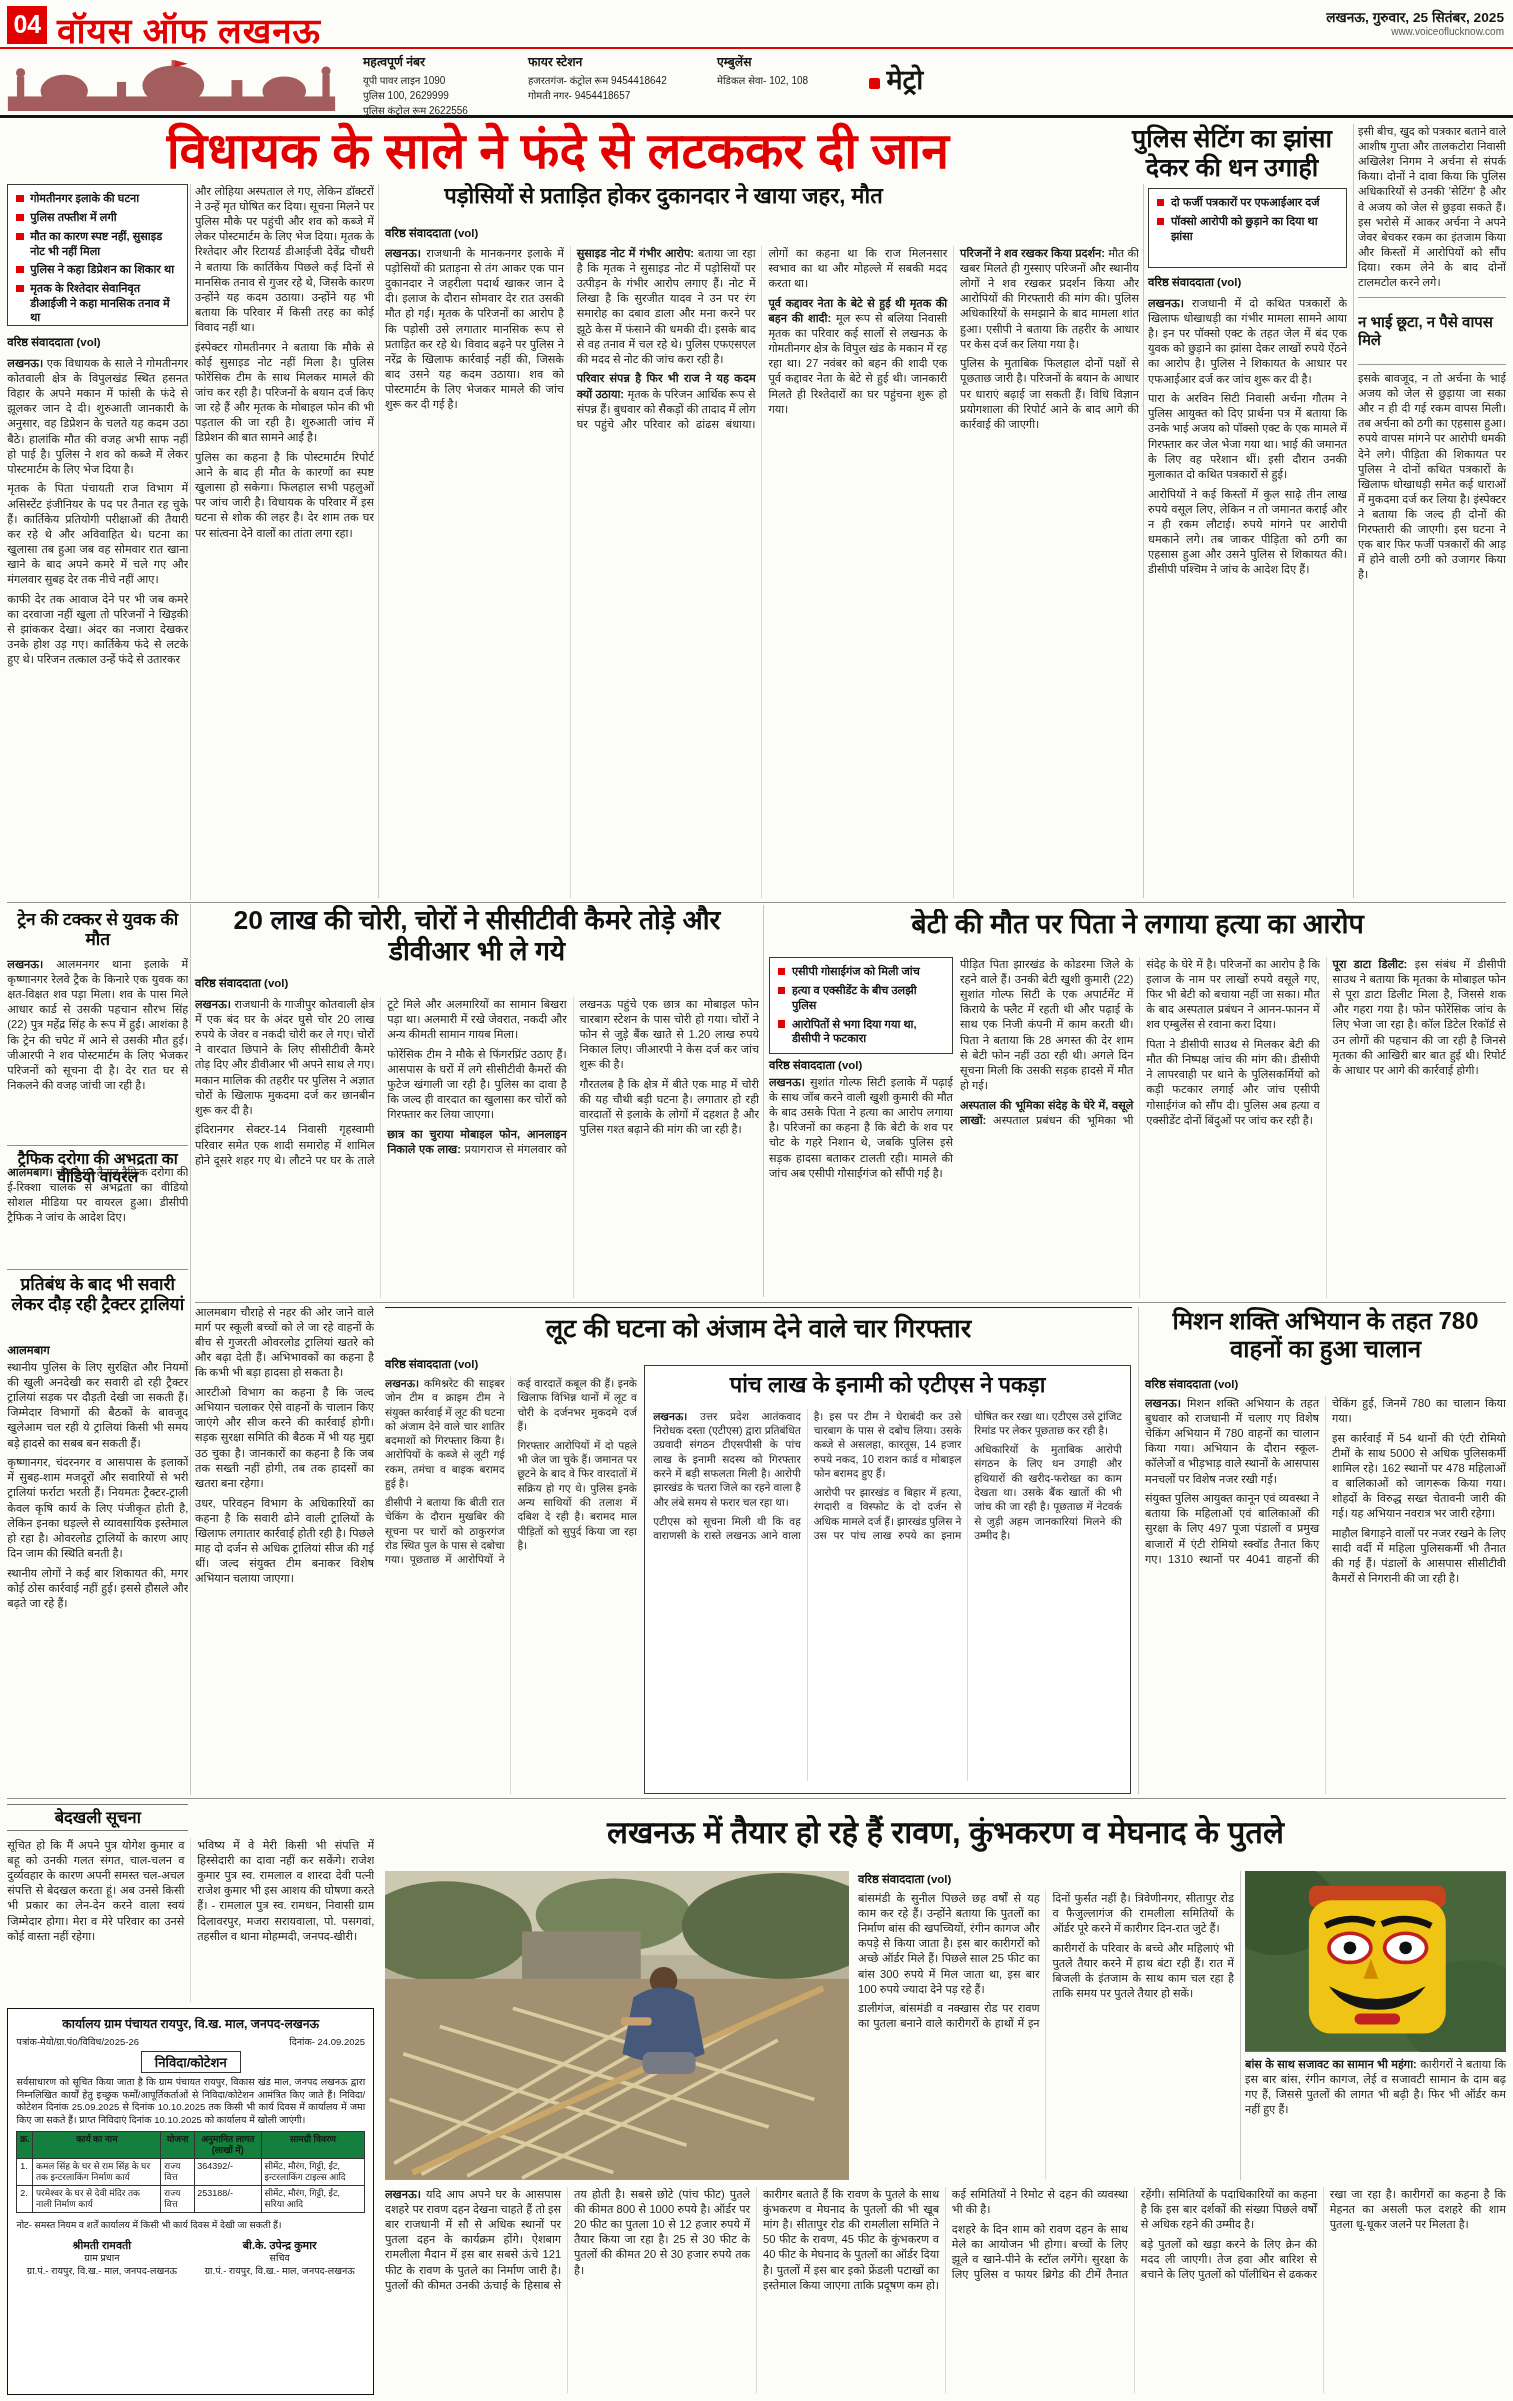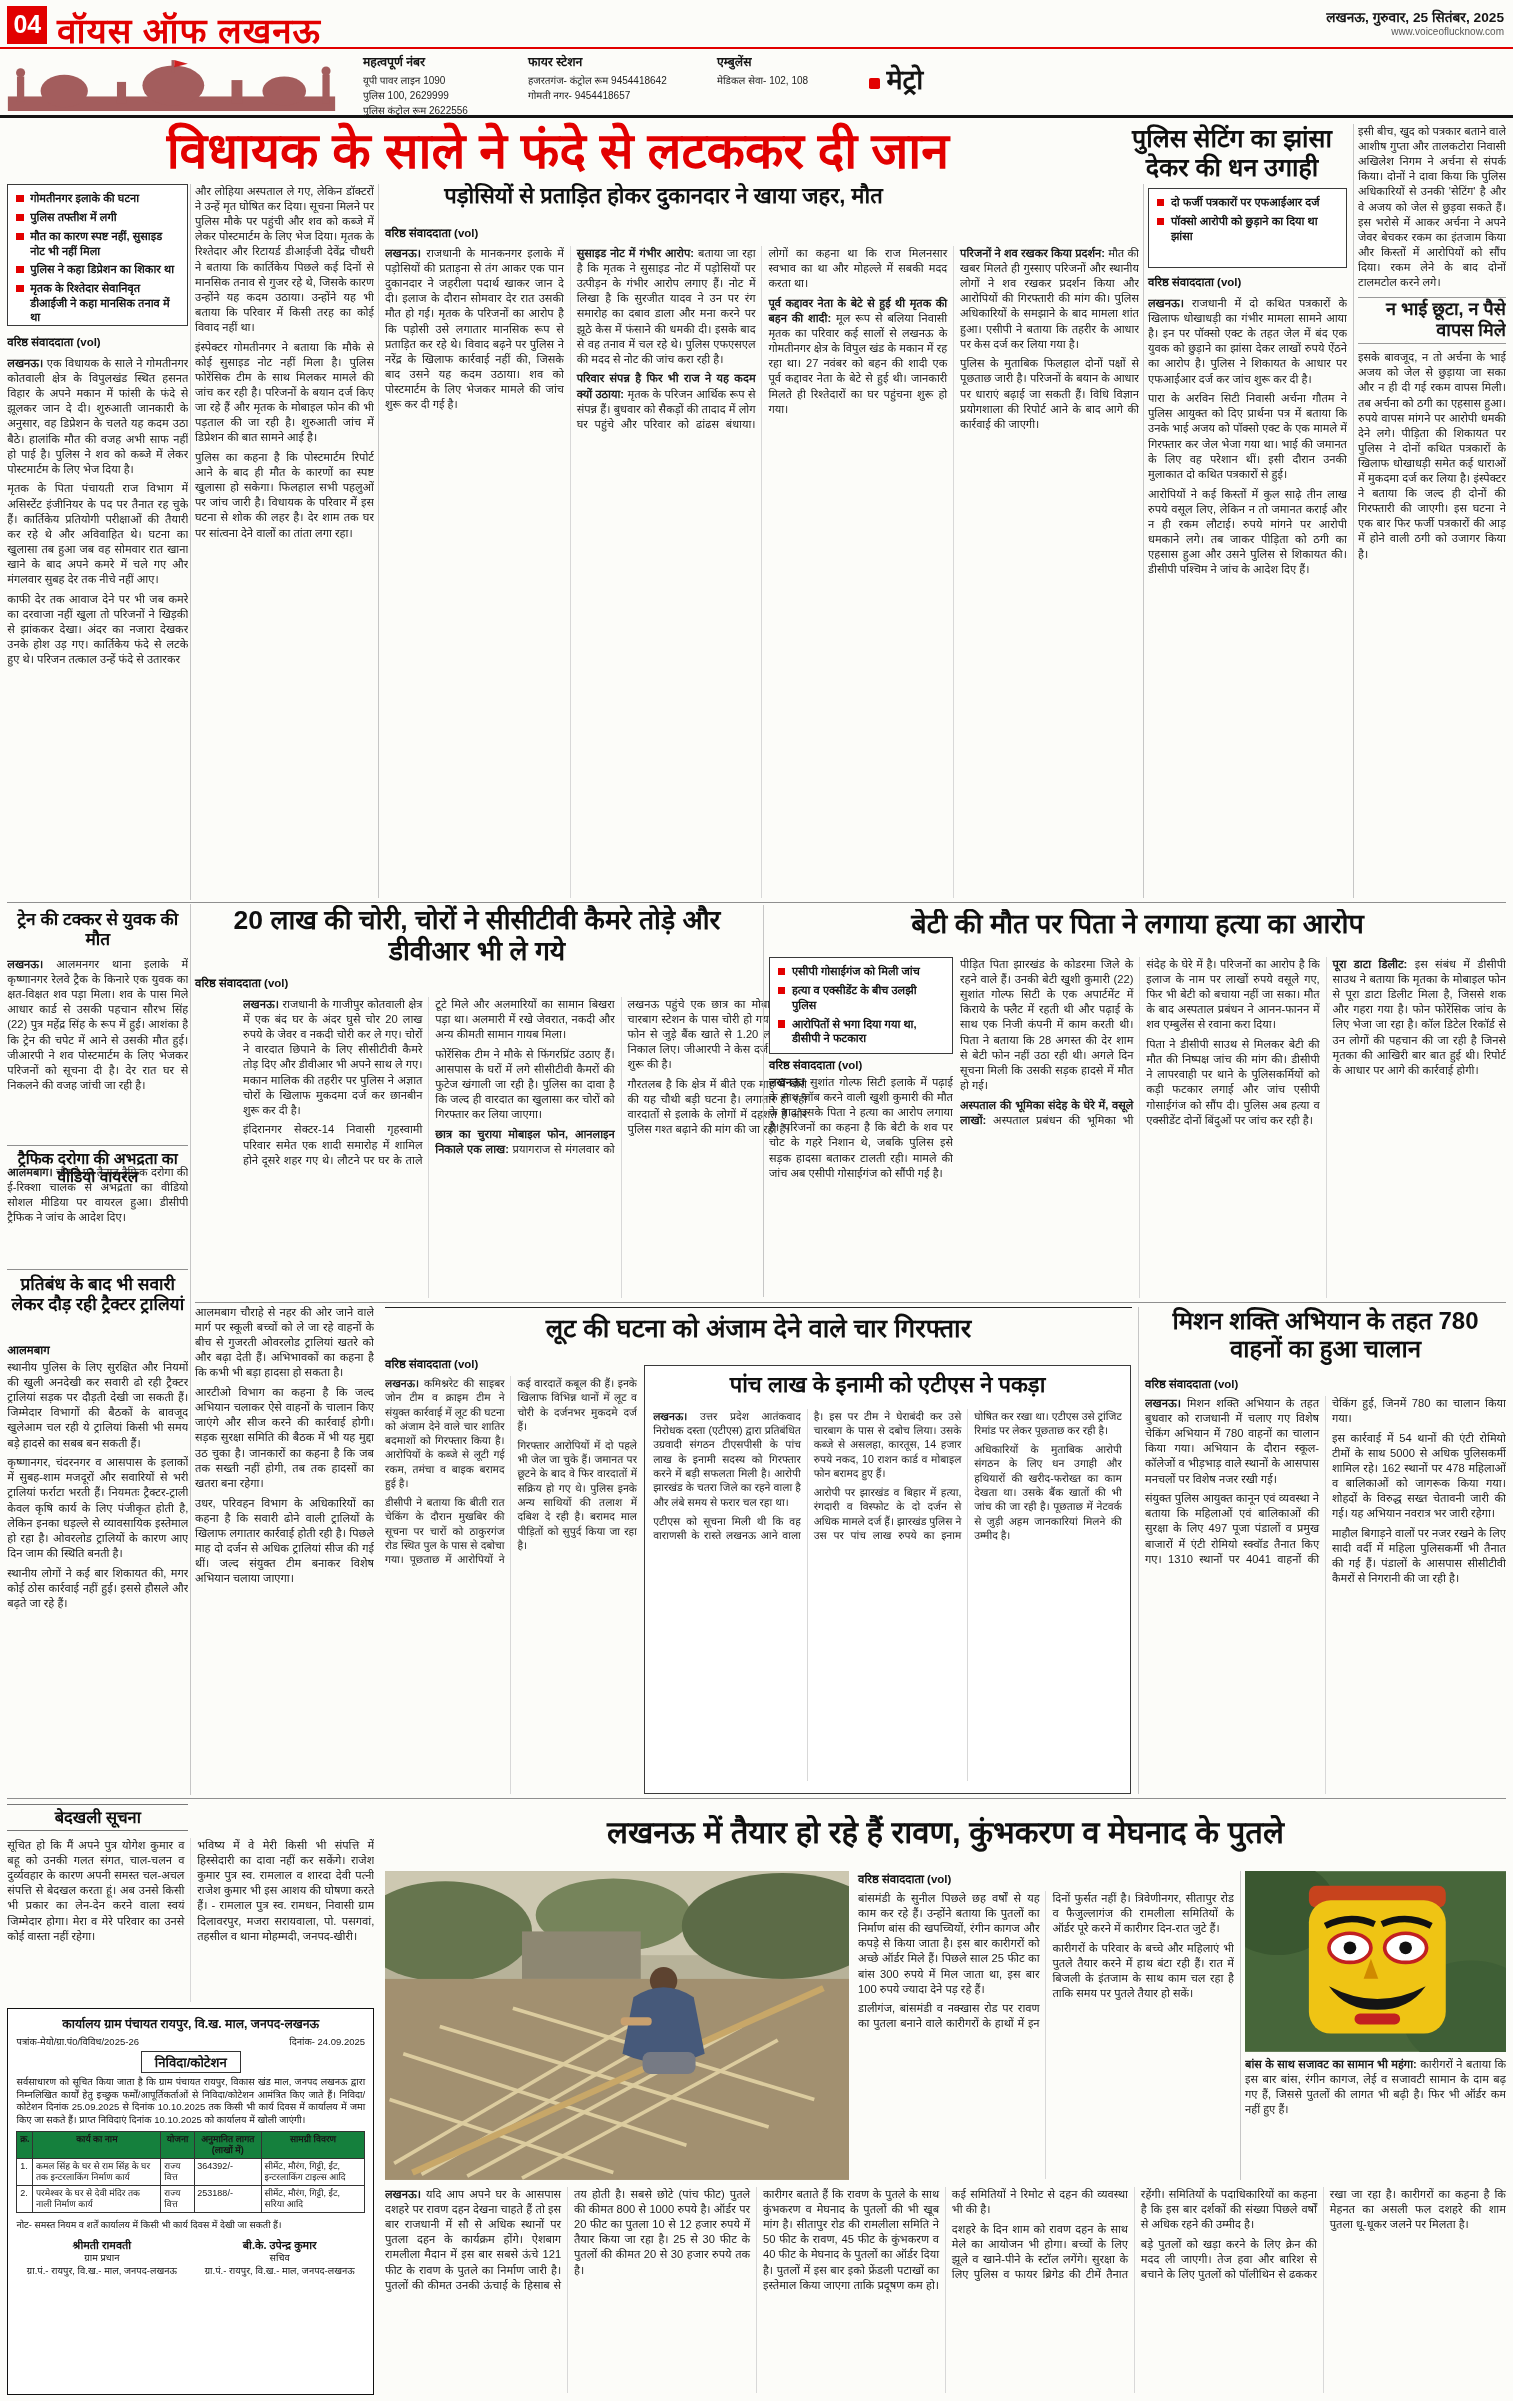--- a/index.html
+++ b/index.html
@@ -30,21 +30,21 @@
   .thick-rule{position:absolute;height:2.7px;background:#151515;}
   .red-rule{position:absolute;height:1.8px;background:#e20000;}
   .pg-box{display:flex;align-items:center;justify-content:center;background:#e20000;color:#fff;
           font-weight:900;font-size:25px;}
   .paper-title{font-weight:900;font-size:35px;color:#e20000;letter-spacing:0.9px;}
   .date-block{text-align:right;}
   .date-line{font-weight:700;font-size:13.7px;margin-left:26px;}
   .url-line{font-size:10px;color:#555;}
   .metro{font-weight:900;font-size:27px;color:#141414;}
   .metro-dot{display:inline-block;width:11px;height:11px;background:#e20000;border-radius:1.8px;margin-right:6.4px;}
-  .subhead-mid{font-weight:800;font-size:18px;text-align:right;line-height:1.2;margin:6.4px 0;border-top:0.9px solid #999;border-bottom:0.9px solid #999;padding:1px 0;}
+  .subhead-mid{font-weight:800;font-size:15px;text-align:left;line-height:1.2;margin:6.4px 0;border-top:0.9px solid #999;border-bottom:0.9px solid #999;padding:15px 0;}
   .rule-head{border-top:1.8px solid #222;padding-top:5.5px;}
   table.nv{width:100%;border-collapse:collapse;font-size:9px;line-height:1.25;margin:4.6px 0;}
   table.nv td{border:0.9px solid #333;padding:1.8px 2.7px;vertical-align:top;}
   table.nv tr:first-child td{font-weight:700;text-align:center;background:#15803d;}
   .notice-office{font-weight:800;font-size:12.3px;text-align:center;}
   .notice-meta{display:flex;justify-content:space-between;font-size:9.5px;margin:2.7px 0;}
   .notice-title{text-align:center;margin:1.8px 0 3.7px 0;}
   .notice-title span{display:inline-block;border:0.9px solid #333;padding:0.9px 12.8px;font-weight:800;font-size:13.2px;}
   .notice-para{font-size:9.5px;line-height:1.32;text-align:justify;}
   .notice-note{font-size:9.3px;margin:2.7px 0;}
@@ -205,21 +205,21 @@
         <p>आलमबाग चौराहे से नहर की ओर जाने वाले मार्ग पर स्कूली बच्चों को ले जा रहे वाहनों के बीच से गुजरती ओवरलोड ट्रालियां खतरे को और बढ़ा देती हैं। अभिभावकों का कहना है कि कभी भी बड़ा हादसा हो सकता है।</p>
         <p>आरटीओ विभाग का कहना है कि जल्द अभियान चलाकर ऐसे वाहनों के चालान किए जाएंगे और सीज करने की कार्रवाई होगी। सड़क सुरक्षा समिति की बैठक में भी यह मुद्दा उठ चुका है। जानकारों का कहना है कि जब तक सख्ती नहीं होगी, तब तक हादसों का खतरा बना रहेगा।</p>
         <p>उधर, परिवहन विभाग के अधिकारियों का कहना है कि सवारी ढोने वाली ट्रालियों के खिलाफ लगातार कार्रवाई होती रही है। पिछले माह दो दर्जन से अधिक ट्रालियां सीज की गई थीं। जल्द संयुक्त टीम बनाकर विशेष अभियान चलाया जाएगा।</p>
       </div>
   </section>
   <div class="vline" style="left:190px;top:904px;height:891px;"></div>
 
   <section>
     <h2 class="abs headline center clip" style="left:195px;top:905px;width:564px;height:66px;font-size:26.5px;">20 लाख की चोरी, चोरों ने सीसीटीवी कैमरे तोड़े और डीवीआर भी ले गये</h2>
     <div class="abs byline" style="left:195px;top:975px;width:219px;">वरिष्ठ संवाददाता (vol)</div>
-    <div class="abs body-txt cols3 clip" style="left:195px;top:997px;width:564px;height:301px;margin-left:48px;">
+    <div class="abs body-txt cols3 clip" style="left:195px;top:997px;width:564px;height:301px;">
         <p><b>लखनऊ। </b>राजधानी के गाजीपुर कोतवाली क्षेत्र में एक बंद घर के अंदर घुसे चोर 20 लाख रुपये के जेवर व नकदी चोरी कर ले गए। चोरों ने वारदात छिपाने के लिए सीसीटीवी कैमरे तोड़ दिए और डीवीआर भी अपने साथ ले गए। मकान मालिक की तहरीर पर पुलिस ने अज्ञात चोरों के खिलाफ मुकदमा दर्ज कर छानबीन शुरू कर दी है।</p>
         <p>इंदिरानगर सेक्टर-14 निवासी गृहस्वामी परिवार समेत एक शादी समारोह में शामिल होने दूसरे शहर गए थे। लौटने पर घर के ताले टूटे मिले और अलमारियों का सामान बिखरा पड़ा था। अलमारी में रखे जेवरात, नकदी और अन्य कीमती सामान गायब मिला।</p>
         <p>फोरेंसिक टीम ने मौके से फिंगरप्रिंट उठाए हैं। आसपास के घरों में लगे सीसीटीवी कैमरों की फुटेज खंगाली जा रही है। पुलिस का दावा है कि जल्द ही वारदात का खुलासा कर चोरों को गिरफ्तार कर लिया जाएगा।</p>
         <p><b>छात्र का चुराया मोबाइल फोन, आनलाइन निकाले एक लाख: </b>प्रयागराज से मंगलवार को लखनऊ पहुंचे एक छात्र का मोबाइल फोन चारबाग स्टेशन के पास चोरी हो गया। चोरों ने फोन से जुड़े बैंक खाते से 1.20 लाख रुपये निकाल लिए। जीआरपी ने केस दर्ज कर जांच शुरू की है।</p>
         <p>गौरतलब है कि क्षेत्र में बीते एक माह में चोरी की यह चौथी बड़ी घटना है। लगातार हो रही वारदातों से इलाके के लोगों में दहशत है और पुलिस गश्त बढ़ाने की मांग की जा रही है।</p>
       </div>
   </section>
   <div class="vline" style="left:763px;top:905px;height:392px;"></div>
 
   <section>

